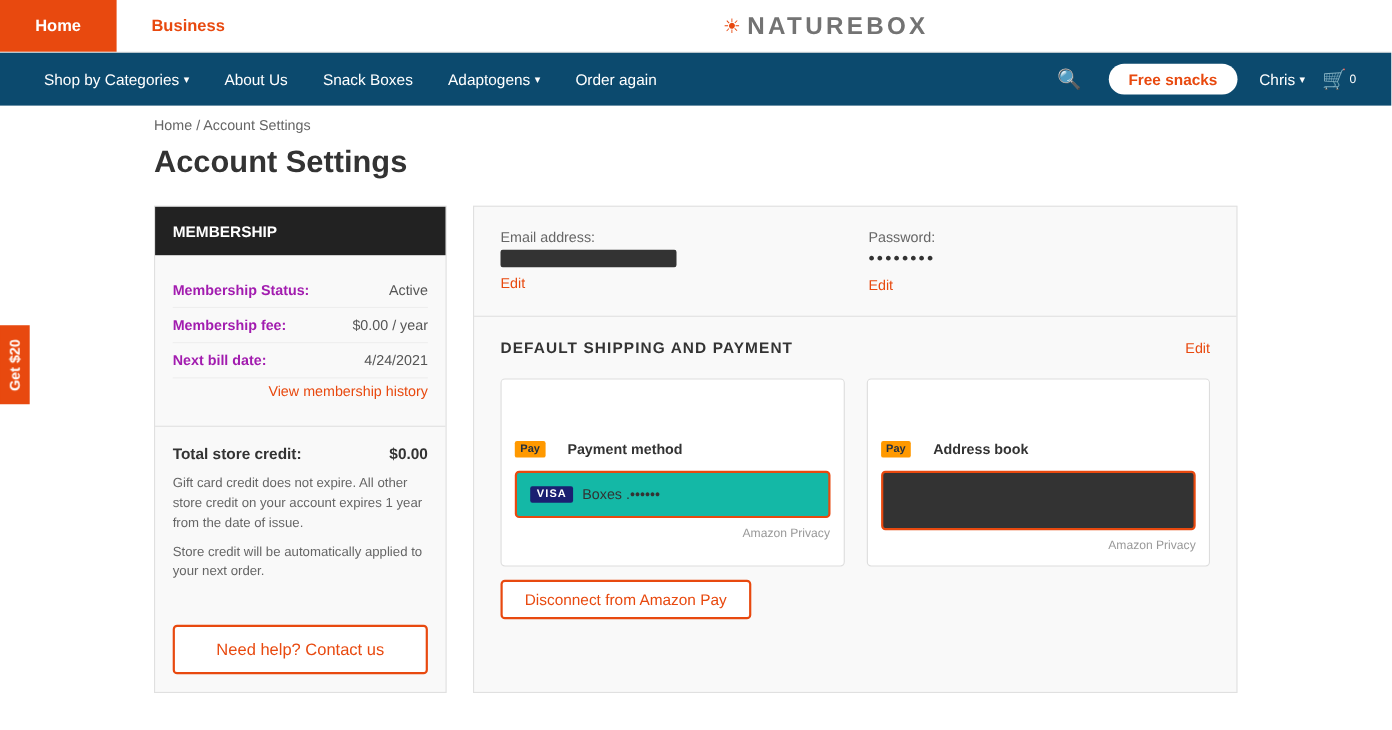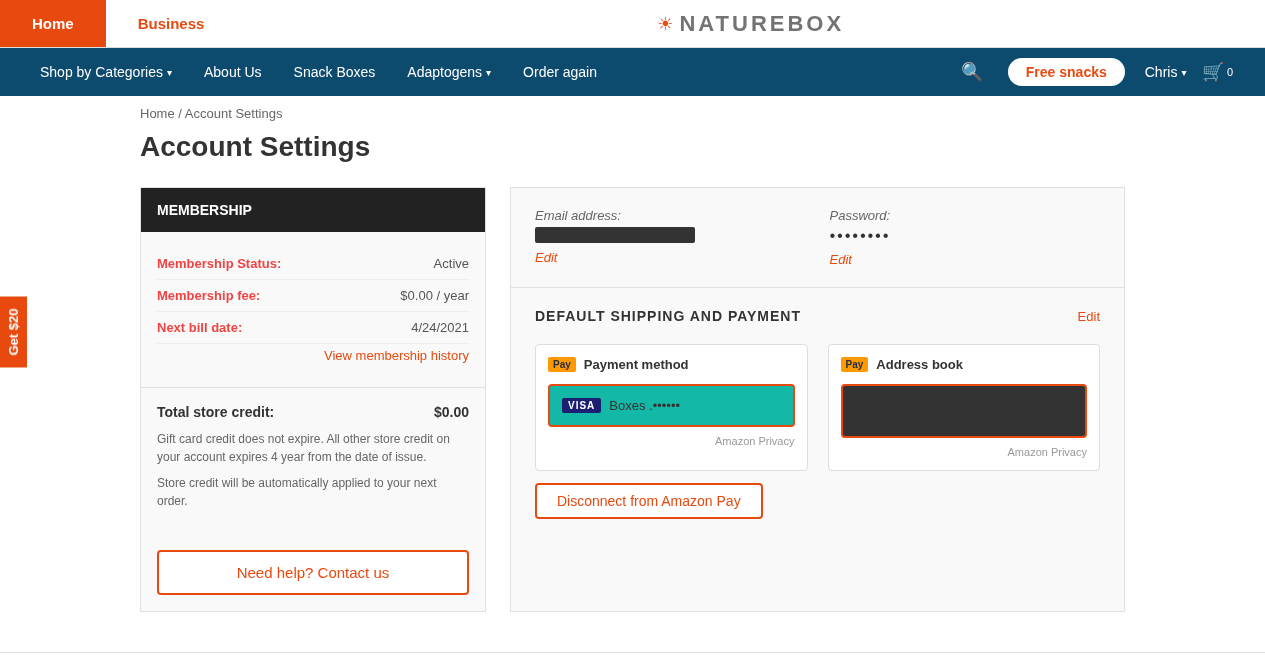--- a/index.html
+++ b/index.html
@@ -133,21 +133,21 @@
 
     
     .main-content {
       display: flex;
       gap: 24px;
       padding: 0 140px 40px;
     }
 
     
     .left-panel {
-      width: 346px;
+      width: 266px;
       flex-shrink: 0;
       border: 1px solid #e0e0e0;
       background: #f9f9f9;
     }
     .left-panel-header {
       background: #222;
       color: #fff;
       padding: 14px 16px;
       font-size: 14px;
       font-weight: bold;
@@ -156,21 +156,21 @@
       padding: 16px;
     }
     .membership-row {
       display: flex;
       justify-content: space-between;
       padding: 8px 0;
       border-bottom: 1px solid #eee;
       font-size: 13px;
     }
     .membership-row:last-child { border-bottom: none; }
-    .membership-label { font-weight: bold; color: #ef4444; }
+    .membership-label { font-weight: bold; color: #a21caf; }
     .membership-value { color: #555; }
     .view-history-link {
       color: #e8490f;
       text-decoration: none;
       font-size: 13px;
       display: block;
       text-align: right;
       padding: 4px 0 8px;
     }
 
@@ -236,21 +236,20 @@
       color: #e8490f;
       text-decoration: none;
       font-size: 13px;
       cursor: pointer;
     }
 
     
     .email-password-grid {
       display: flex;
       gap: 24px;
-      font-style: italic;
     }
     .field-group {
       flex: 1;
     }
     .field-label {
       font-size: 13px;
       color: #666;
       margin-bottom: 4px;
     }
     .field-value {
@@ -283,24 +282,25 @@
     .payment-card {
       flex: 1;
       background: #fff;
       border: 1px solid #ddd;
       border-radius: 4px;
       padding: 12px;
     }
     .payment-card-header {
       display: flex;
       align-items: center;
-      gap: 8px;
+      gap: 20px;
       margin-bottom: 12px;
       font-size: 13px;
       font-weight: bold;
+      margin-top: 44px;
     }
     .amazon-pay-logo {
       background: #f90;
       color: #232f3e;
       font-size: 10px;
       font-weight: bold;
       padding: 2px 5px;
       border-radius: 2px;
     }
     .visa-card-box {
@@ -449,21 +449,21 @@
         <span class="membership-value">4/24/2021</span>
       </div>
       <a href="#" class="view-history-link">View membership history</a>
     </div>
 
     <div class="credit-section">
       <div class="credit-row">
         <span class="credit-label">Total store credit:</span>
         <span class="credit-amount">$0.00</span>
       </div>
-      <p class="credit-note">Gift card credit does not expire. All other store credit on your account expires 4 year from the date of issue.</p>
+      <p class="credit-note">Gift card credit does not expire. All other store credit on your account expires 1 year from the date of issue.</p>
       <p class="credit-note">Store credit will be automatically applied to your next order.</p>
     </div>
 
     <button class="contact-btn">Need help? Contact us</button>
   </div>
 
   <div class="right-panel">
 
     <div class="panel-section">
       <div class="email-password-grid">

